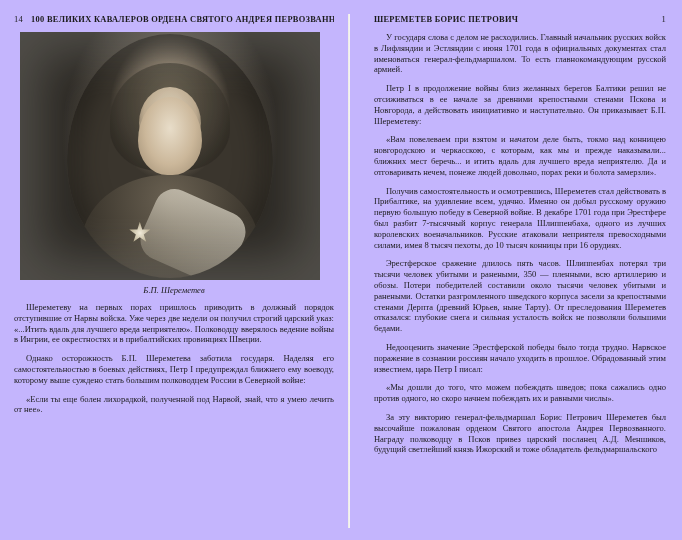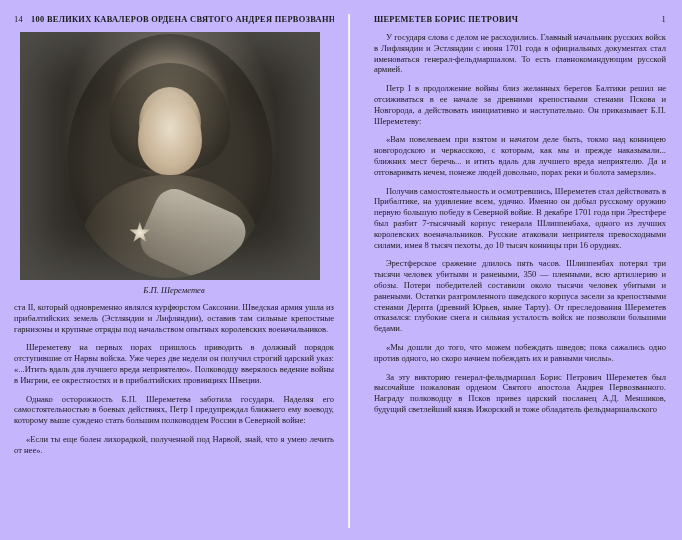--- a/index.html
+++ b/index.html
@@ -199,40 +199,40 @@
             <div class="star"></div>
             <div class="wig"></div>
             <div class="face"></div>
           </div>
           <div class="vignette"></div>
         </div>
         <div class="plate-caption">Б.П. Шереметев</div>
       </div>
 
       <div class="body-text">
-        <p class="noindent">ста II, который одновременно являлся курфюрстом Саксонии. Шведская армия ушла из прибалтийских земель (Эстляндии и Лифляндии), оставив там сильные крепостные гарнизоны и крупные отряды под начальством опытных королевских военачальников.</p>
         <p>Шереметеву на первых порах пришлось приводить в должный порядок отступившие от Нарвы войска. Уже через две недели он получил строгий царский указ: «...Итить вдаль для лучшего вреда неприятелю». Полководцу вверялось ведение войны в Ингрии, ее окрестностях и в прибалтийских провинциях Швеции.</p>
         <p>Однако осторожность Б.П. Шереметева заботила государя. Наделяя его самостоятельностью в боевых действиях, Петр I предупреждал ближнего ему воеводу, которому выше суждено стать большим полководцем России в Северной войне:</p>
         <p>«Если ты еще болен лихорадкой, полученной под Нарвой, знай, что я умею лечить от нее».</p>
       </div>
     </div>
 
     <div class="gutter"></div>
 
     <div class="col right">
       <div class="runhead right">
         <span class="title">ШЕРЕМЕТЕВ БОРИС ПЕТРОВИЧ</span>
         <span class="folio">1</span>
       </div>
 
       <div class="body-text" style="margin-top:4px;">
         <p>У государя слова с делом не расходились. Главный начальник русских войск в Лифляндии и Эстляндии с июня 1701 года в официальных документах стал именоваться генерал-фельдмаршалом. То есть главнокомандующим русской армией.</p>
         <p>Петр I в продолжение войны близ желанных берегов Балтики решил не отсиживаться в ее начале за древними крепостными стенами Пскова и Новгорода, а действовать инициативно и наступательно. Он приказывает Б.П. Шереметеву:</p>
         <p>«Вам повелеваем при взятом и начатом деле быть, токмо над конницею новгородскою и черкасскою, с которым, как мы и прежде наказывали... ближних мест беречь... и итить вдаль для лучшего вреда неприятелю. Да и отговаривать нечем, понеже людей довольно, порах реки и болота замерзли».</p>
         <p>Получив самостоятельность и осмотревшись, Шереметев стал действовать в Прибалтике, на удивление всем, удачно. Именно он добыл русскому оружию первую большую победу в Северной войне. В декабре 1701 года при Эрестфере был разбит 7-тысячный корпус генерала Шлиппенбаха, одного из лучших королевских военачальников. Русские атаковали неприятеля превосходными силами, имея 8 тысяч пехоты, до 10 тысяч конницы при 16 орудиях.</p>
         <p>Эрестферское сражение длилось пять часов. Шлиппенбах потерял три тысячи человек убитыми и ранеными, 350 — пленными, всю артиллерию и обозы. Потери победителей составили около тысячи человек убитыми и ранеными. Остатки разгромленного шведского корпуса засели за крепостными стенами Дерпта (древний Юрьев, ныне Тарту). От преследования Шереметев отказался: глубокие снега и сильная усталость войск не позволяли большими бедами.</p>
+        <p>Недооценить значение Эрестферской победы было тогда трудно. Нарвское поражение в сознании россиян начало уходить в прошлое. Обрадованный этим известием, царь Петр I писал:</p>
         <p>«Мы дошли до того, что можем побеждать шведов; пока сажались одно против одного, но скоро начнем побеждать их и равными числы».</p>
         <p>За эту викторию генерал-фельдмаршал Борис Петрович Шереметев был высочайше пожалован орденом Святого апостола Андрея Первозванного. Награду полководцу в Псков привез царский посланец А.Д. Меншиков, будущий светлейший князь Ижорский и тоже обладатель фельдмаршальского</p>
       </div>
     </div>
 
   </div>
 </div>
 
 </body></html>

